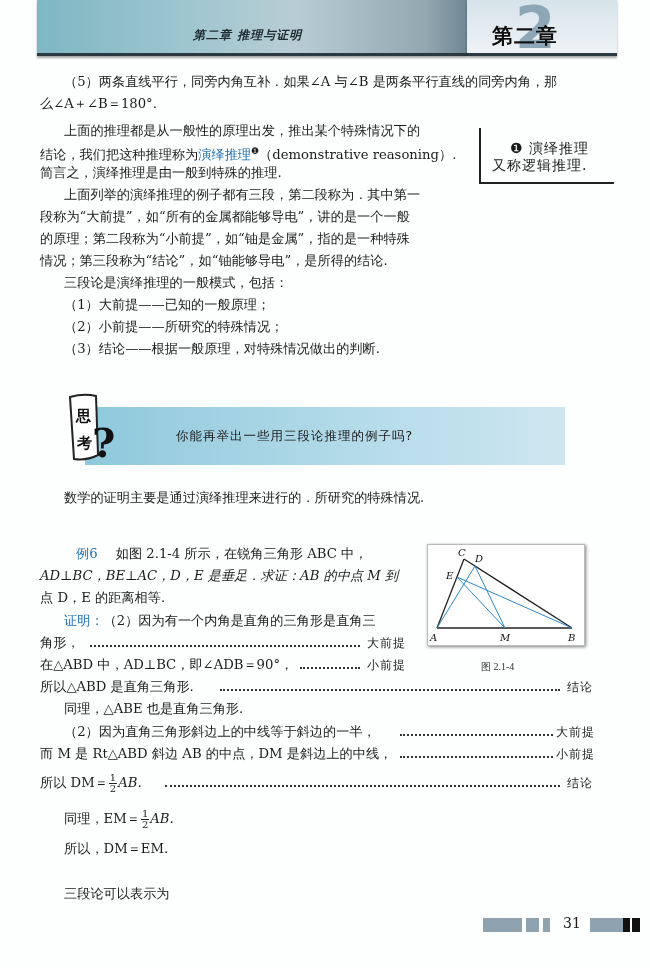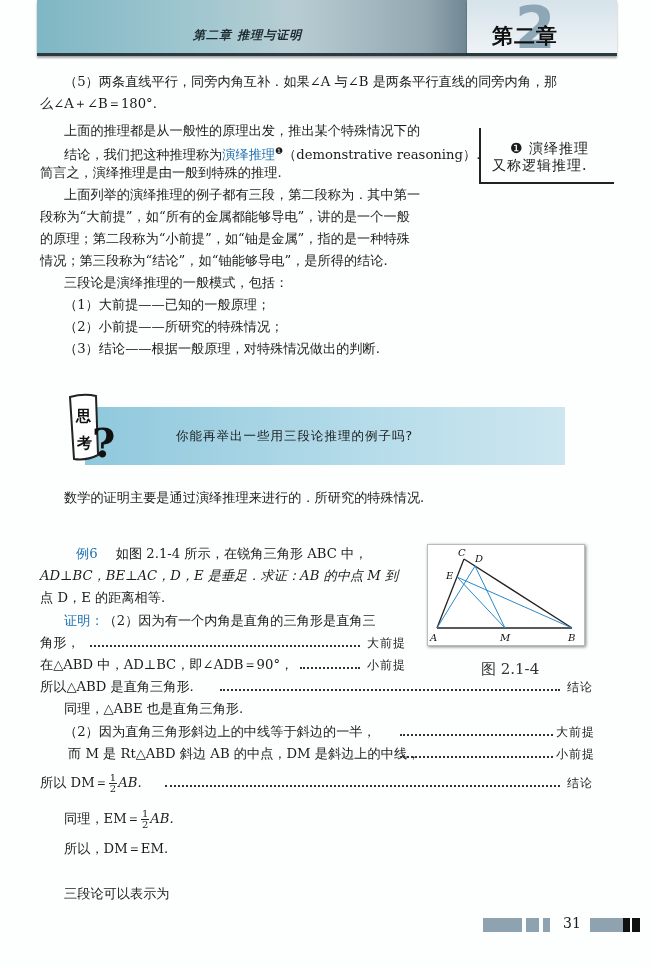--- a/index.html
+++ b/index.html
@@ -18,42 +18,42 @@
   .chap{left:492px;top:22px;font-family:"DejaVu Sans","Liberation Sans",sans-serif;font-size:21px;font-weight:bold;color:#111;letter-spacing:1px;}
   .p{font-size:13.2px;line-height:21px;white-space:nowrap;}
   .i{font-style:italic;}
   .blue{color:#1d6fb0;}
   .note{left:479px;top:128px;width:133px;height:54px;border-left:2px solid #222;border-bottom:2px solid #222;}
   .note-txt{left:498px;top:140px;font-size:14px;line-height:17px;letter-spacing:1px;}
   .think-band{left:85px;top:407px;width:480px;height:58px;background:linear-gradient(90deg,#8fc8dc,#b6dcea 60%,#cde6ef);}
   .think-q{left:176px;top:428px;font-family:"DejaVu Sans","Liberation Sans",sans-serif;font-size:12.5px;letter-spacing:1px;color:#1a1a1a;}
   .think-icon{left:66px;top:393px;width:54px;height:74px;}
   .fig{left:427px;top:544px;width:156px;height:100px;background:#fff;box-shadow:1px 1px 3px rgba(0,0,0,.5);border:1px solid #bbb;}
-  .figcap{left:481px;top:660px;font-size:15px;color:#333;}
+  .figcap{left:481px;top:660px;font-size:10px;color:#333;font-family:Liberation Serif, serif;}
   .dots{border-bottom:2px dotted #333;height:0;}
   .lbl{font-size:12px;letter-spacing:1px;}
   .frac{display:inline-block;vertical-align:middle;text-align:center;font-size:10px;line-height:10px;margin:0 1px;}
   .frac span{display:block;}
   .frac .n{border-bottom:1px solid #222;padding:0 1px;}
   .pager{top:918px;height:14px;background:#8fa2b0;}
 </style>
 </head>
 <body>
 
 <div class="abs hdr"></div>
 <div class="abs hdr-right"></div>
 <div class="abs hdr-title">第二章  推理与证明</div>
 <div class="abs big2">2</div>
 <div class="abs chap">第二章</div>
 
 <div class="abs p" style="left:64px;top:71px;">（5）两条直线平行，同旁内角互补．如果∠A 与∠B 是两条平行直线的同旁内角，那</div>
 <div class="abs p" style="left:40px;top:93px;">么∠A＋∠B＝180°.</div>
 
 <div class="abs p" style="left:64px;top:120px;">上面的推理都是从一般性的原理出发，推出某个特殊情况下的</div>
-<div class="abs p" style="left:40px;top:141px;margin-left:24px;">
+<div class="abs p" style="left:40px;top:141px;">
   <span>结论，我们把这种推理称为</span><span class="blue">演绎推理</span><sup style="font-size:9px">❶</sup><span>（demonstrative reasoning）.</span>
 </div>
 <div class="abs p" style="left:40px;top:162px;">简言之，演绎推理是由一般到特殊的推理.</div>
 
 <div class="abs note"></div>
 <div class="abs note-txt">
   <div style="padding-left:12px"><span>❶</span> <span>演绎推理</span></div>
   <div style="margin-left:-6px">又称逻辑推理.</div>
 </div>
 
@@ -99,21 +99,21 @@
 <div class="abs p" style="left:40px;top:676px;">所以△ABD 是直角三角形.</div>
 <div class="abs dots" style="left:220px;top:689px;width:340px;"></div>
 <div class="abs lbl" style="left:567px;top:679px;">结论</div>
 
 <div class="abs p" style="left:64px;top:698px;">同理，△ABE 也是直角三角形.</div>
 
 <div class="abs p" style="left:64px;top:721px;">（2）因为直角三角形斜边上的中线等于斜边的一半，</div>
 <div class="abs dots" style="left:400px;top:734px;width:153px;"></div>
 <div class="abs lbl" style="left:556px;top:724px;">大前提</div>
 
-<div class="abs p" style="left:40px;top:743px;margin-left:28px;">而 M 是 Rt△ABD 斜边 AB 的中点，DM 是斜边上的中线，</div>
+<div class="abs p" style="left:40px;top:743px;">而 M 是 Rt△ABD 斜边 AB 的中点，DM 是斜边上的中线，</div>
 <div class="abs dots" style="left:400px;top:756px;width:153px;"></div>
 <div class="abs lbl" style="left:556px;top:746px;">小前提</div>
 
 <div class="abs p" style="left:40px;top:772px;">
   <span>所以 DM＝</span><span class="frac"><span class="n">1</span><span>2</span></span><span class="i">AB.</span>
 </div>
 <div class="abs dots" style="left:165px;top:785px;width:395px;"></div>
 <div class="abs lbl" style="left:567px;top:775px;">结论</div>
 
 <div class="abs p" style="left:64px;top:808px;">

